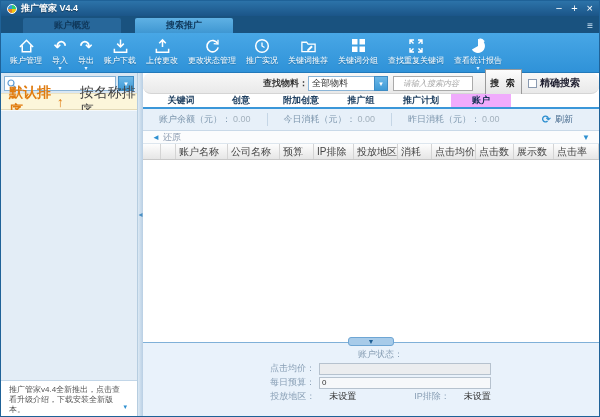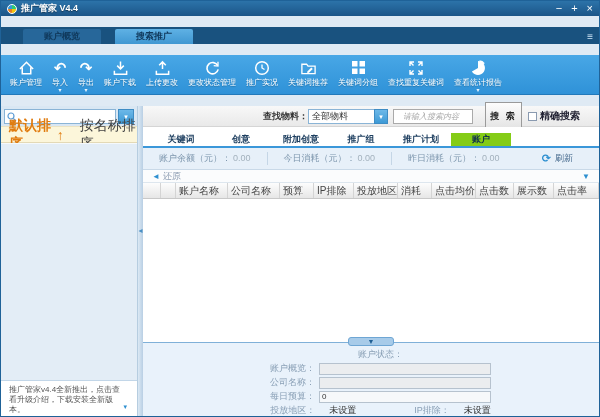--- a/index.html
+++ b/index.html
@@ -1,28 +1,28 @@
 <!DOCTYPE html>
 <html><head>
 <meta charset="utf-8">
 <style>
   * { margin:0; padding:0; box-sizing:border-box; }
   html,body { width:600px; height:417px; font-family:"Liberation Sans","DejaVu Sans",sans-serif; }
-  .window { width:600px; height:417px; border:1px solid #1f6298; display:flex; flex-direction:column; background:#dfeaf4; overflow:hidden;gap:11px; }
+  .window { width:600px; height:417px; border:1px solid #1f6298; display:flex; flex-direction:column; background:#dfeaf4; overflow:hidden; }
 
   
   .titlebar { height:15px; background:linear-gradient(#2c73a9,#1b5588); display:flex; align-items:center; padding:0 6px; flex:0 0 auto; }
   .logo { width:10px; height:10px; border-radius:50%; background:conic-gradient(#2ecc71 0 25%, #f1c40f 0 50%, #e67e22 0 75%, #3498db 0 100%); border:1px solid #fff; margin-right:4px; }
   .title { color:#fff; font-size:9px; font-weight:bold; text-shadow:0 1px 1px rgba(0,0,0,.4); }
   .win-controls { margin-left:auto; display:flex; gap:9px; color:#fff; font-size:11px; line-height:11px; }
   .win-controls span { cursor:default; }
 
   
   .navtabs { height:17px; background:#19527f; display:flex; align-items:flex-end; padding-left:22px; position:relative; flex:0 0 auto; }
-  .navtab { width:78px; height:15px; line-height:15px; text-align:center; font-size:9px; font-weight:bold; color:#10395c; background:#27679a; margin-right:14px; border-radius:2px 2px 0 0; }
+  .navtab { width:98px; height:15px; line-height:15px; text-align:center; font-size:9px; font-weight:bold; color:#10395c; background:#27679a; margin-right:14px; border-radius:2px 2px 0 0; }
   .navtab.active { background:linear-gradient(#5fb1e4,#3f97d2); }
   .menu-icon { position:absolute; right:6px; bottom:2px; color:#cfe6f7; font-size:10px; line-height:10px; }
 
   
   .toolbar { height:40px; background:linear-gradient(#48a7e6,#2f92d8); border-bottom:1px solid #2279ba; display:flex; align-items:stretch; padding-left:4px; flex:0 0 auto; }
   .tool { position:relative; display:flex; flex-direction:column; align-items:center; justify-content:flex-start; padding:4px 5px 0 5px; color:#fff; }
   .tool .ticon { height:17px; display:flex; align-items:center; justify-content:center; font-size:15px; line-height:15px; font-weight:bold; }
   .tool .tlabel { font-size:8px; line-height:8px; margin-top:3px; white-space:nowrap; text-shadow:0 1px 1px rgba(0,0,0,.25); }
   .tool .caret { position:absolute; bottom:1px; left:50%; transform:translateX(-50%); font-size:6px; line-height:6px; color:#eaf5ff; }
   .tool svg { display:block; }
@@ -44,34 +44,34 @@
   .sb-notice { height:36px; background:#fff; border-top:1px solid #c2d6e8; font-size:8px; line-height:10px; color:#555; padding:4px 12px 12px 8px; position:relative; }
   .notice-dd { position:absolute; right:10px; bottom:4px; color:#2d8fd0; font-size:7px; }
 
   
   .splitter { width:5px; background:linear-gradient(to right,#dce9f4,#b9cfe4); display:flex; align-items:center; justify-content:center; }
   .sp-arrow { color:#4a90c4; font-size:8px; line-height:8px; margin-top:-60px; }
 
   
   .content { flex:1; display:flex; flex-direction:column; background:#fff; position:relative; min-width:0; }
 
-  .searchrow { height:21px; background:linear-gradient(#f8f8f8,#e9e9e9); border-bottom:1px solid #d5d5d5; display:flex; align-items:center; font-size:9px; flex:0 0 auto; }
+  .searchrow { height:21px; background:linear-gradient(#f8f8f8,#e9e9e9); border-bottom:1px solid #d5d5d5; display:flex; align-items:center; font-size:9px; flex:0 0 auto;border-radius:8px; }
   .sr-label { margin-left:120px; font-weight:bold; color:#333; }
   .dropdown { width:80px; height:15px; background:#fff; border:1px solid #8ab4d6; display:flex; align-items:center; font-size:9px; color:#333; padding-left:3px; position:relative; }
   .dropdown .dd-btn { position:absolute; right:-1px; top:-1px; width:14px; height:15px; background:linear-gradient(#6cb8e8,#3e9ad6); border:1px solid #3e8cc4; color:#fff; font-size:7px; line-height:13px; text-align:center; }
   .sr-input { width:80px; height:15px; border:1px solid #aaa; font-size:8px; padding-left:9px; margin-left:5px; color:#333; }
   .sr-input::placeholder { font-style:italic; color:#a8a8a8; }
   .sr-btn { width:37px; height:28px; margin-left:12px; border:1px solid #9a9a9a; background:linear-gradient(#fdfdfd,#e3e3e3); font-size:9px; font-weight:bold; color:#222; letter-spacing:2px; line-height:13px; }
   .exact { display:flex; align-items:center; margin-left:6px; }
   .exact .cb { width:9px; height:9px; background:#fff; border:1px solid #8a9ab0; display:inline-block; }
   .exact .cb-label { font-size:10px; font-weight:bold; color:#223; margin-left:3px; }
 
-  .mtabs { height:21px; border-bottom:2px solid #3b97d9; display:flex; align-items:flex-end; padding-left:8px; background:#fff; flex:0 0 auto; }
+  .mtabs { height:15px; border-bottom:2px solid #3b97d9; display:flex; align-items:flex-end; padding-left:8px; background:#fff; flex:0 0 auto; }
   .mtab { min-width:60px; padding:0 8px; height:13px; line-height:13px; text-align:center; font-size:9px; font-weight:bold; color:#1e3f60; }
-  .mtab.active { background:#84cc16; color:#0d2d4e; }
+  .mtab.active { background:#f0abfc; color:#0d2d4e; }
 
   .statsrow { height:22px; background:#e7f0f9; border-bottom:1px solid #c9d9e8; display:flex; align-items:center; font-size:9px; flex:0 0 auto; }
   .stat { padding:0 16px; color:#7d96ad; }
   .stat + .stat { border-left:1px solid #c5d6e6; }
   .stat .val { color:#a3b1bd; margin-left:2px; }
   .refresh { margin-left:auto; margin-right:26px; display:flex; align-items:center; color:#44688c; font-size:9px; }
   .refresh .ric { color:#2d8fd0; font-size:11px; font-weight:bold; margin-right:4px; line-height:11px; }
 
   .restorerow { height:13px; background:#fbfcfd; border-bottom:1px solid #dde6ee; display:flex; align-items:center; padding:0 9px; font-size:9px; flex:0 0 auto; }
   .restore { color:#8a9ab0; display:flex; align-items:center; }
@@ -303,25 +303,21 @@
 
       <div class="tbody"></div>
 
       <div class="collapse-handle">▼</div>
 
       <div class="form">
         <div class="frow">
           <span class="flabel">账户状态：</span>
         </div>
         <div class="frow">
-          <span class="flabel">账户概览：</span>
-          <input class="finput" disabled="" style="">
-        </div>
-        <div class="frow">
-          <span class="flabel">公司名称：</span>
+          <span class="flabel">点击均价：</span>
           <input class="finput" disabled="" style="">
         </div>
         <div class="frow">
           <span class="flabel">每日预算：</span>
           <input class="finput editable" value="0" style="">
         </div>
         <div class="frow">
           <span class="flabel">投放地区：</span>
           <span class="fval">未设置</span>
           <span class="flabel2">IP排除：</span>

